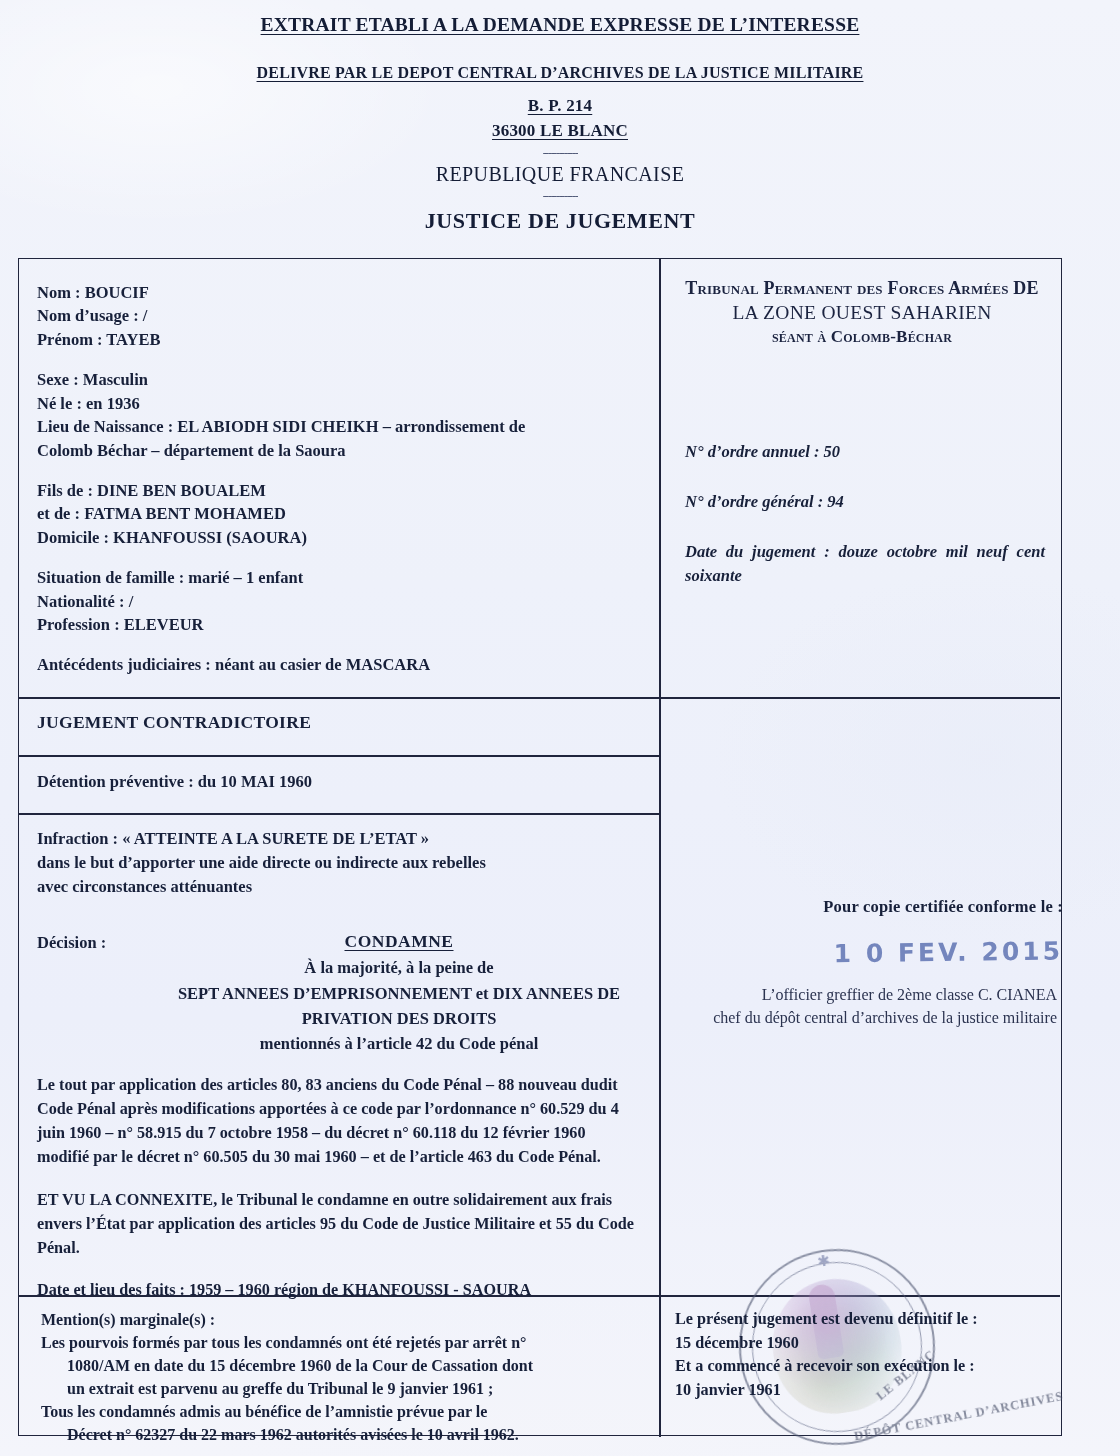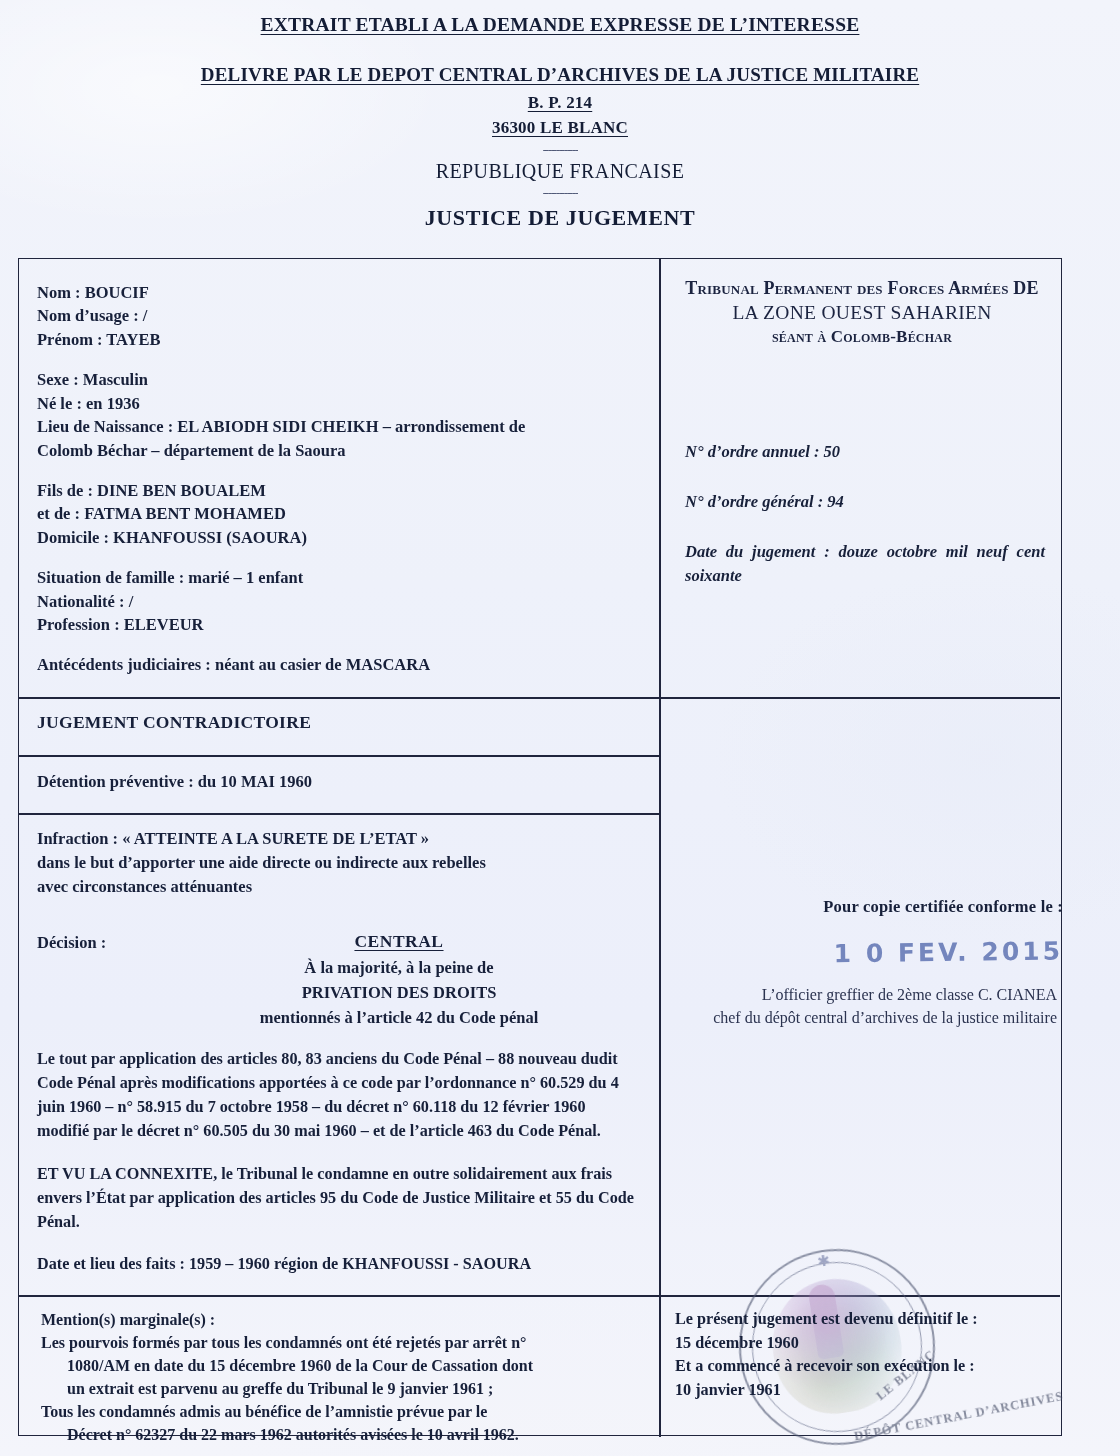--- a/index.html
+++ b/index.html
@@ -41,24 +41,24 @@
     letter-spacing: 0.2px;
     color: #141d36;
   }
   .h-l1 {
     font-size: 19.5px;
     text-decoration: underline;
     text-underline-offset: 3px;
     margin-bottom: 28px;
   }
   .h-l2 {
-    font-size: 19px;
+    font-size: 16px;
     text-decoration: underline;
     text-underline-offset: 3px;
-    margin-bottom: 7px;
+    margin-bottom: 14px;
   }
   .h-l3 {
     font-size: 17px;
     text-decoration: underline;
     text-underline-offset: 3px;
     margin-bottom: 5px;
   }
   .h-l4 {
     font-size: 17px;
     text-decoration: underline;
@@ -394,22 +394,23 @@
         <div>Infraction : « ATTEINTE A LA SURETE DE L’ETAT »</div>
         <div>dans le but d’apporter une aide directe ou indirecte aux rebelles</div>
         <div>avec circonstances atténuantes</div>
       </div>
 
       <div style="position:absolute; top:656px; left:0; width:640px;">
         <div class="decision-wrap">
           <div class="dec-row">
             <div class="dec-label">Décision :</div>
             <div class="dec-body">
-              <div class="dec-condamne">CENTRAL</div>
+              <div class="dec-condamne">CONDAMNE</div>
               <div class="dec-l2">À la majorité, à la peine de</div>
+              <div class="dec-l3">SEPT ANNEES D’EMPRISONNEMENT et DIX ANNEES DE</div>
               <div class="dec-l4">PRIVATION DES DROITS</div>
               <div class="dec-l5">mentionnés à l’article 42 du Code pénal</div>
             </div>
           </div>
         </div>
 
         <div class="para">Le tout par application des articles 80, 83 anciens du Code Pénal – 88 nouveau dudit Code Pénal après modifications apportées à ce code par l’ordonnance n° 60.529 du 4 juin 1960 – n° 58.915 du 7 octobre 1958 – du décret n° 60.118 du 12 février 1960 modifié par le décret n° 60.505 du 30 mai 1960 – et de l’article 463 du Code Pénal.</div>
         <div class="para para-2">ET VU LA CONNEXITE, le Tribunal le condamne en outre solidairement aux frais envers l’État par application des articles 95 du Code de Justice Militaire et 55 du Code Pénal.</div>
         <div class="faits">Date et lieu des faits : 1959 – 1960 région de KHANFOUSSI - SAOURA</div>
       </div>

